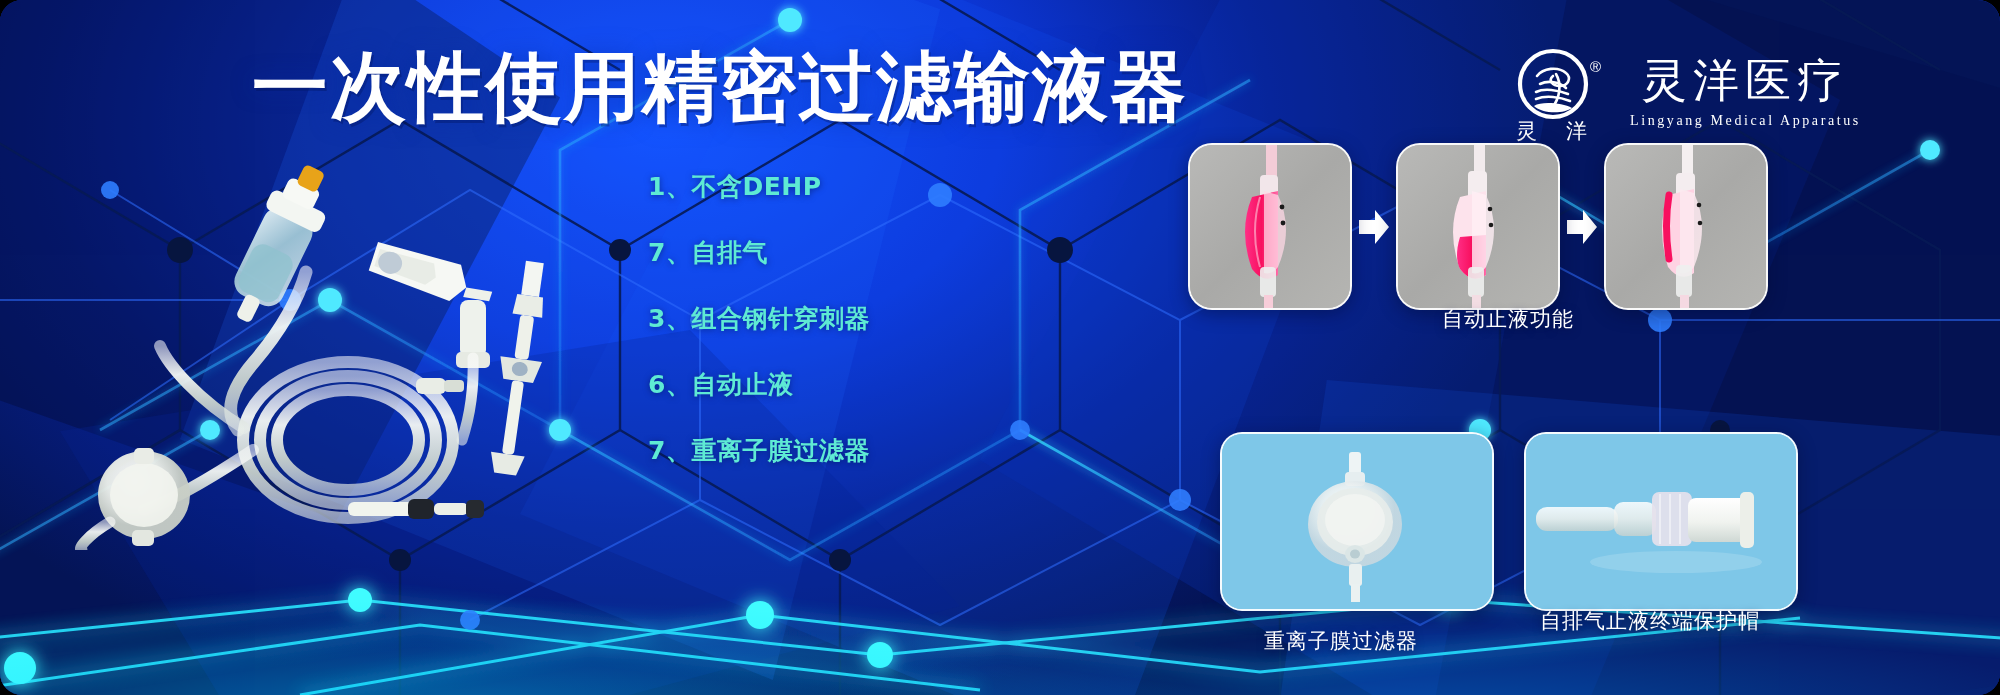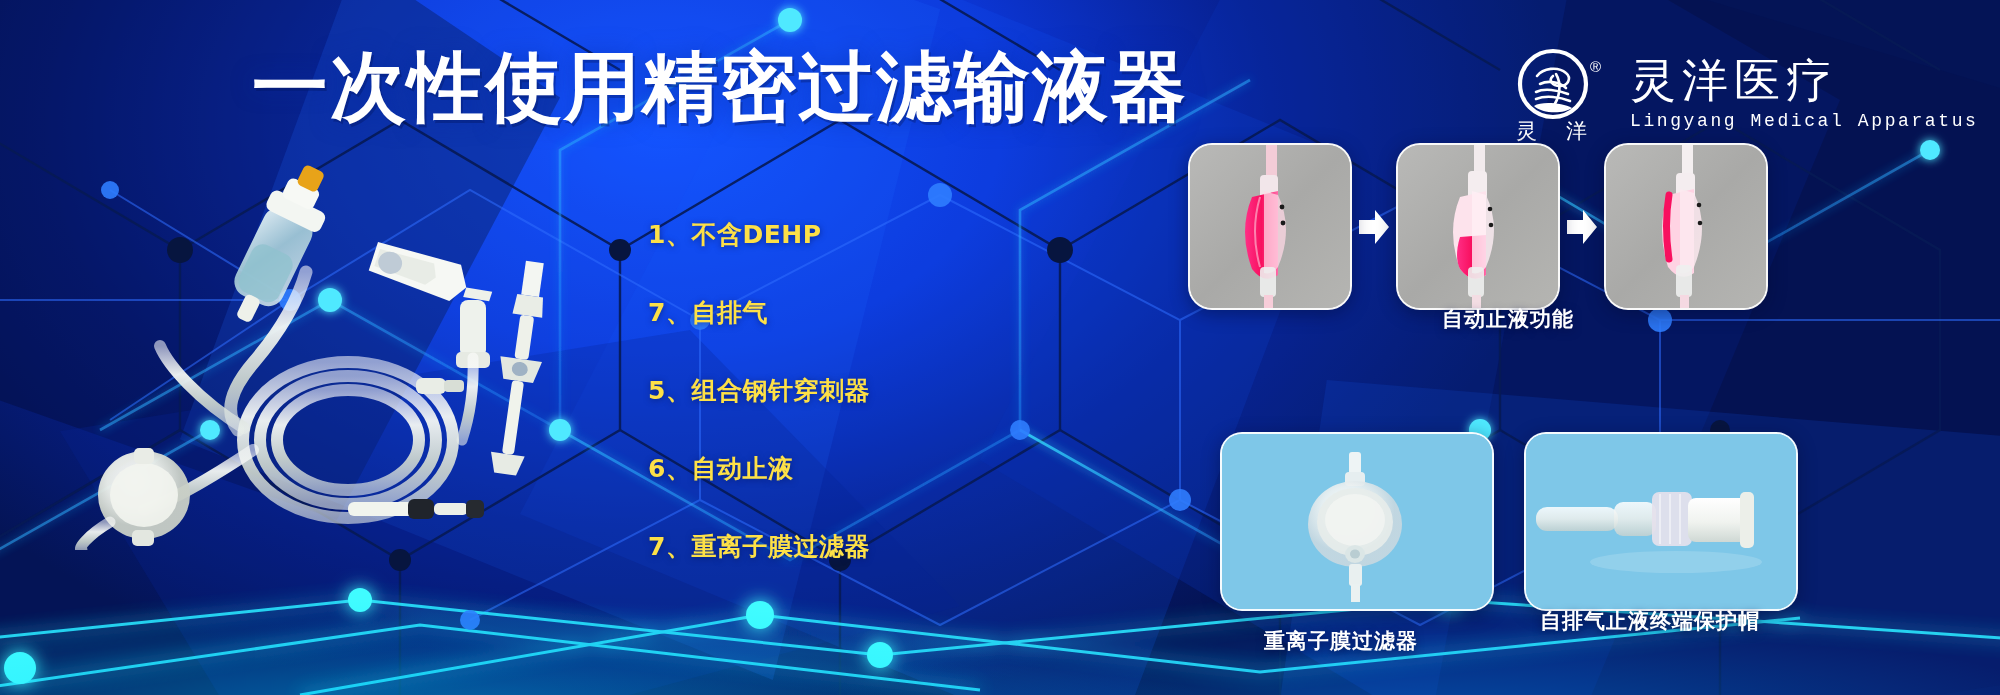--- a/index.html
+++ b/index.html
@@ -3,20 +3,21 @@
 <meta charset="utf-8">
 <style>
   html,body{margin:0;padding:0;background:#000;}
   body{font-family:"Liberation Sans","DejaVu Sans",sans-serif;}
 
   #banner{
     position:relative;
     width:2000px;height:695px;
     overflow:hidden;
     background:#0a2fb8;
+    border-radius:22px;
   }
 
   
   .bg-base{
     position:absolute;inset:0;
     background:
       radial-gradient(ellipse 900px 600px at 33% 18%, #1250ff 0%, #0c37d8 38%, #07208f 68%, #041456 100%),
       linear-gradient(135deg,#041149 0%,#0a2db5 45%,#06217f 100%);
   }
   
@@ -54,52 +55,51 @@
     white-space:nowrap;
     text-shadow:0 0 22px rgba(0,40,160,.55), 2px 3px 0 rgba(2,16,80,.35);
     font-family:"DejaVu Sans","Liberation Sans",sans-serif;
   }
 
   
   .logo{position:absolute;left:1510px;top:46px;display:flex;align-items:center;gap:26px;}
   .logo-mark{position:relative;width:94px;height:96px;flex:0 0 auto;}
   .logo-txt{display:flex;flex-direction:column;justify-content:center;}
   .logo-cn{font-size:46px;line-height:50px;color:#fff;letter-spacing:6px;
-           font-family:"DejaVu Sans","Liberation Sans",sans-serif;font-weight:400;}
-  .logo-en{font-size:18px;line-height:24px;color:#fff;letter-spacing:2.6px;margin-top:4px;
-           font-family:Liberation Mono, monospace;}
+           font-family:"DejaVu Sans","Liberation Sans",sans-serif;font-weight:400;margin-left:11px;}
+  .logo-en{font-size:14px;line-height:24px;color:#fff;letter-spacing:2.6px;margin-top:4px;
+           font-family:Liberation Serif, serif;}
 
   
   .features{position:absolute;left:648px;top:172px;width:330px;}
   .feat{
-    font-size:25px;line-height:30px;color:#fde047;font-weight:700;
+    font-size:25px;line-height:30px;color:#5eead4;font-weight:700;
     margin-bottom:36px;white-space:nowrap;letter-spacing:.5px;
     text-shadow:0 1px 6px rgba(0,20,90,.6);
     font-family:"DejaVu Sans","Liberation Sans",sans-serif;
-    margin-top:48px;
   }
   .feat:last-child{margin-bottom:0;}
 
   
   .product{position:absolute;left:48px;top:150px;width:600px;height:400px;}
 
   
   .panels-top{position:absolute;left:1188px;top:143px;display:flex;align-items:center;gap:0;}
   .pcard{
     width:160px;height:163px;border-radius:24px;
     border:2px solid rgba(255,255,255,.92);
     overflow:hidden;position:relative;
     background:#aeaeae;
     box-shadow:0 4px 18px rgba(0,10,50,.45);
   }
   .arrow{width:44px;height:163px;display:flex;align-items:center;justify-content:center;}
   .arrow svg{display:block;}
 
   .caption{
-    position:absolute;color:#fff;font-weight:700;font-size:21px;line-height:26px;
+    position:absolute;color:#fff;font-weight:400;font-size:21px;line-height:26px;
     letter-spacing:1px;text-shadow:0 2px 8px rgba(0,14,70,.75);
     font-family:"DejaVu Sans","Liberation Sans",sans-serif;white-space:nowrap;
   }
   .cap-top{left:1442px;top:306px;}
 
   .panels-bottom{position:absolute;left:1220px;top:432px;display:flex;gap:30px;}
   .bcard{
     width:270px;height:175px;border-radius:22px;
     border:2px solid rgba(255,255,255,.92);
     background:#7ec7e8;overflow:hidden;position:relative;
@@ -244,21 +244,21 @@
     </div>
     <div class="logo-txt">
       <div class="logo-cn">灵洋医疗</div>
       <div class="logo-en">Lingyang Medical Apparatus</div>
     </div>
   </div>
 
   <div class="features">
     <div class="feat">1、不含DEHP</div>
     <div class="feat">7、自排气</div>
-    <div class="feat">5、组合钢针穿刺器</div>
+    <div class="feat">3、组合钢针穿刺器</div>
     <div class="feat">6、自动止液</div>
     <div class="feat">7、重离子膜过滤器</div>
   </div>
 
   <div class="product">
     <svg width="600" height="400" viewBox="0 0 600 400">
       <defs>
         <linearGradient id="tube" x1="0" y1="0" x2="0" y2="1">
           <stop offset="0%" stop-color="#ffffff" stop-opacity=".55"></stop>
           <stop offset="35%" stop-color="#f4f7f4" stop-opacity=".95"></stop>

